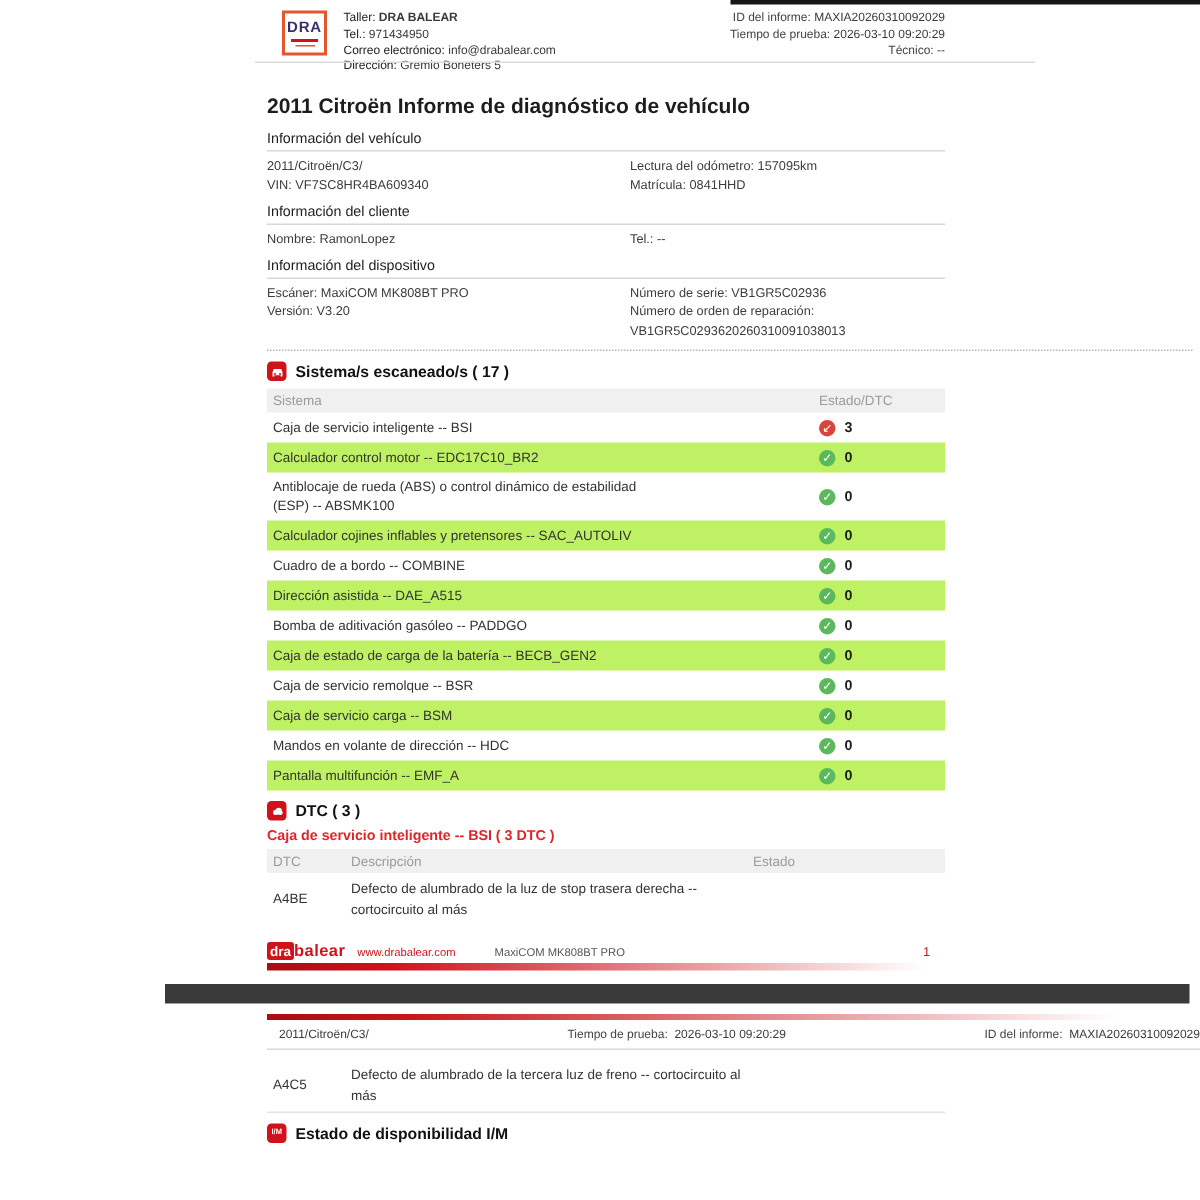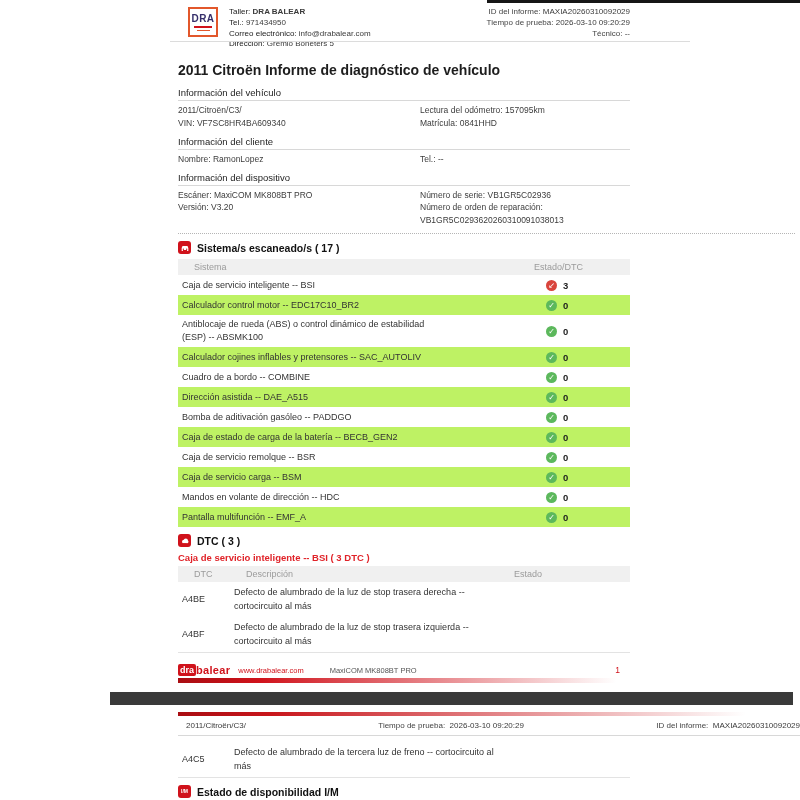--- a/index.html
+++ b/index.html
@@ -35,21 +35,21 @@
 
   .sec-title{display:flex;align-items:center;gap:6px;margin:7px 0 5px 0;
              font-size:10.5px;font-weight:bold;color:#111}
   .sq-icon{width:13px;height:13px;background:#d0121b;border-radius:3px;display:flex;
            align-items:center;justify-content:center;color:#fff;flex:none}
   .sq-icon svg{display:block}
   .im-ic{font-size:5px;font-weight:bold;line-height:1}
 
   
   .thead{display:flex;background:#f0f0f0;color:#9b9b9b;font-size:9px;height:16px;
-         align-items:center;padding:0 16px}
+         align-items:center;padding:0 4px}
   .th-sys{flex:1}
   .th-st{width:80px}
   .srow{display:flex;align-items:center;padding:0 4px;min-height:20px;font-size:9px}
   .srow.alt{background:#bef264}
   .sname{width:255px;line-height:1.45;padding:3px 0}
   .sstat{width:80px;margin-left:auto;display:flex;align-items:center;gap:6px}
   .stic{width:11px;height:11px;border-radius:50%;color:#fff;font-size:8px;display:flex;
         align-items:center;justify-content:center;flex:none}
   .stic.ok{background:#5cb85c}
   .stic.fault{background:#d9443c}
@@ -258,25 +258,20 @@
   <div class="thead">
     <div class="c-code">DTC</div>
     <div class="c-desc">Descripción</div>
     <div class="c-est">Estado</div>
   </div>
   <div class="dtc-row">
     <div class="c-code">A4BE</div>
     <div class="c-desc">Defecto de alumbrado de la luz de stop trasera derecha -- cortocircuito al más</div>
     <div class="c-est"></div>
   </div>
-  <div class="dtc-row tbl-end">
-    <div class="c-code">A4BF</div>
-    <div class="c-desc">Defecto de alumbrado de la luz de stop trasera izquierda -- cortocircuito al más</div>
-    <div class="c-est"></div>
-  </div>
 
   <div class="footer">
     <span class="f-box">dra</span>
     <span class="f-rest">balear</span>
     <span class="f-url">www.drabalear.com</span>
     <span class="f-dev">MaxiCOM MK808BT PRO</span>
     <span class="f-page">1</span>
   </div>
   <div class="redbar"></div>
 

